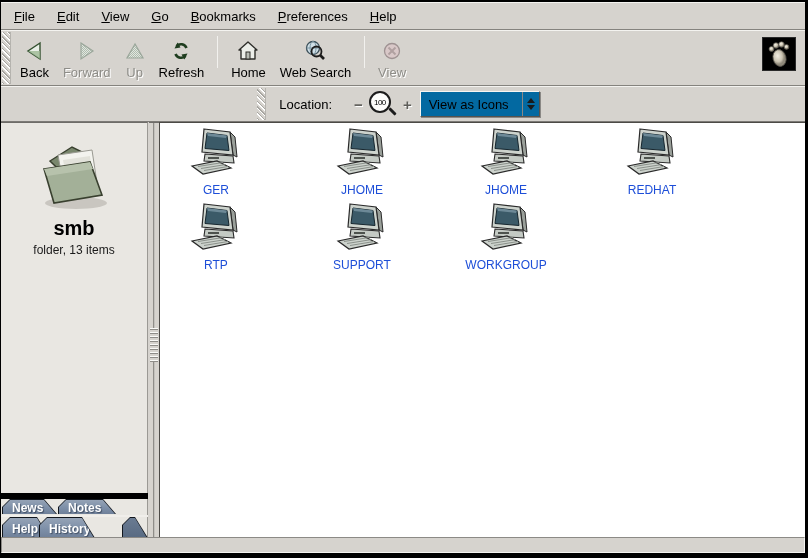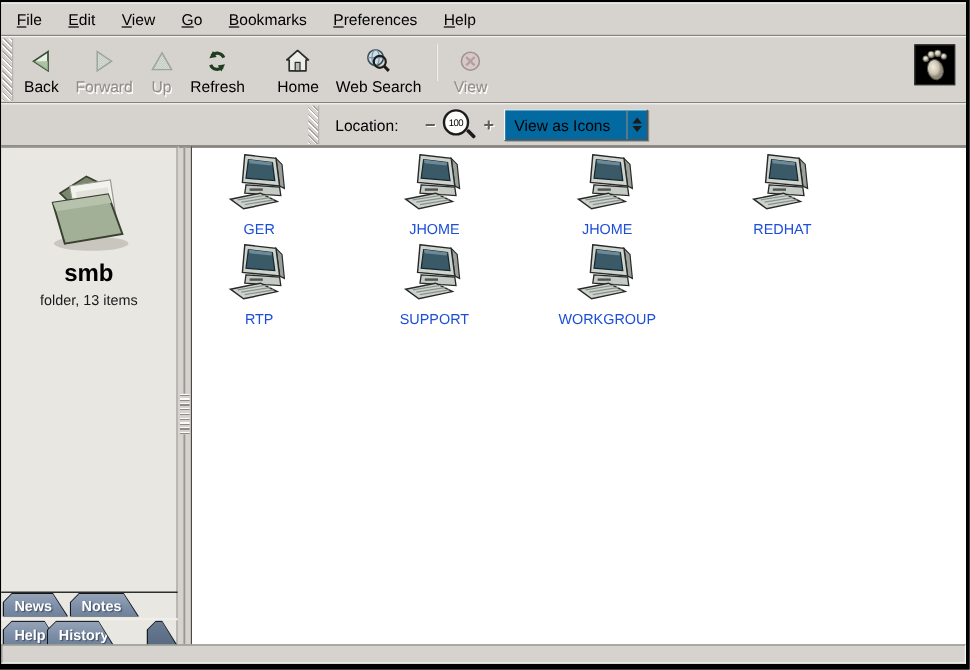--- a/index.html
+++ b/index.html
@@ -102,21 +102,21 @@
     cursor:row-resize;
   }
   .mainarea {
     position:absolute; left:158px; top:0; right:0; height:100%;
     background:#fff; border-left:1px solid #4c4a46; border-top:1px solid #4c4a46;
   }
   .icon-cell { position:absolute; width:104px; display:flex; flex-direction:column; align-items:center; }
   .icon-cell .ilabel { font-size:12px; color:#1d4ed8; margin-top:3px; white-space:nowrap; }
   
   .tabrow { position:absolute; left:0; width:147px; }
-  .tabrow1 { top:370px; height:21px; border-top:1px solid #000000; }
+  .tabrow1 { top:370px; height:21px; border-top:6px solid #000000; }
   .tabrow2 { top:392px; height:23px; border-top:2px solid #f0eeea; }
   .tab {
     position:absolute; top:0; height:100%;
     clip-path:polygon(0 100%, 0 8px, 8px 0, calc(100% - 13px) 0, 100% 100%);
     background:#11161d;
   }
   .tab-fill {
     position:absolute; left:1px; top:1px; right:1px; bottom:0;
     clip-path:polygon(0 100%, 0 7px, 7px 0, calc(100% - 12px) 0, 100% 100%);
     background:linear-gradient(180deg,#95a3b6 0%, #7d8fa8 55%, #6f8099 100%);

